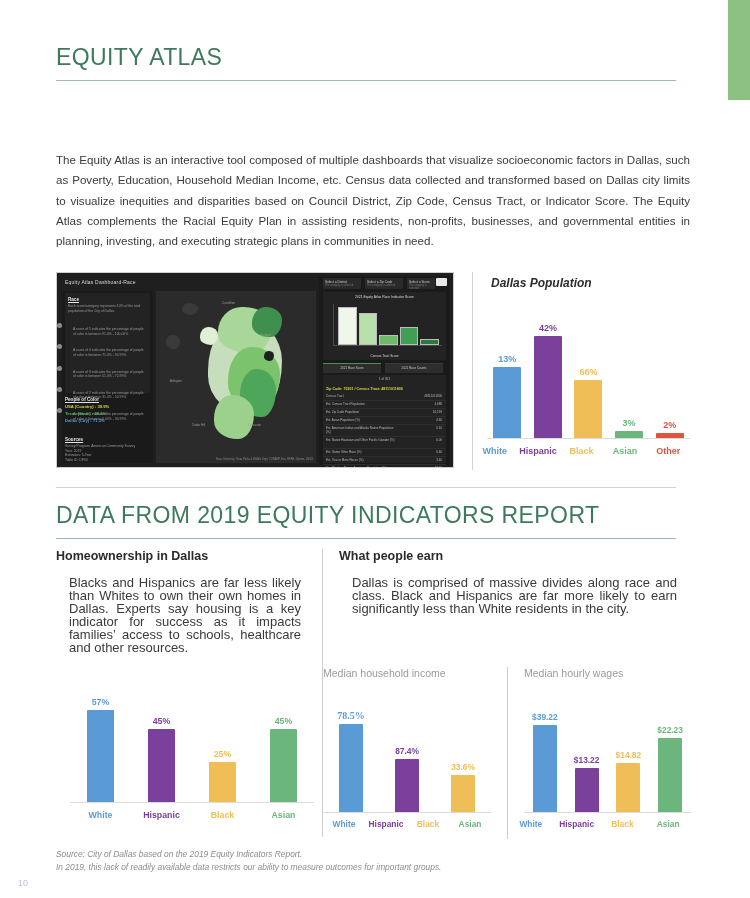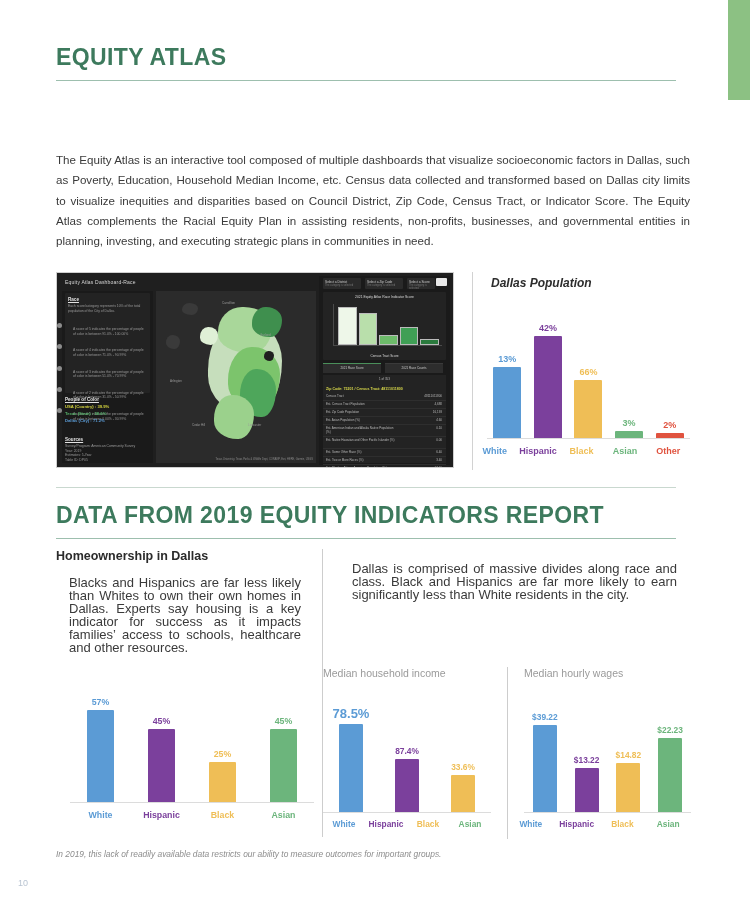--- a/index.html
+++ b/index.html
@@ -37,21 +37,21 @@
   
   .section-head {
     position: absolute;
     left: 56px;
     width: 620px;
   }
   .section-head .title {
     font-size: 23px;
     color: #3d7a5d;
     letter-spacing: 0.4px;
-    font-weight: 700;
+    font-weight: 400;
     white-space: nowrap;
   }
   .section-head .rule {
     margin-top: 9px;
     height: 1px;
     background: #9dbfae;
   }
   .section-head.with-top-rule .rule-top {
     height: 1px;
     background: #c9d8cf;
@@ -522,30 +522,31 @@
         <div class="xlabels mini-x" id="ho-x" style="margin-top:7px;">
             <div style="width: 45px; font-size: 8.8px; color: rgb(91, 155, 213);">White</div>
             <div style="width: 45px; font-size: 8.8px; color: rgb(123, 64, 156);">Hispanic</div>
             <div style="width: 45px; font-size: 8.8px; color: rgb(239, 190, 86);">Black</div>
             <div style="width: 45px; font-size: 8.8px; color: rgb(108, 181, 124);">Asian</div>
           </div>
       </div>
     </div>
 
     <div class="col-right">
+      <div class="col-h">What people earn</div>
       <p class="col-p">Dallas is comprised of massive divides along race and class. Black and Hispanics are far more likely to earn significantly less than White residents in the city.</p>
 
       <div class="minicharts">
         <div class="minichart">
           <div class="subh" style="margin-top:0;">Median household income</div>
           <div class="chart" style="height:118px;margin-top:16px;">
             <div class="axis"></div>
             <div class="bars" id="inc-bars">
                 <div class="barcol" style="width: 42px;">
-                  <div class="barval" style="font-size: 13px; color: rgb(91, 155, 213);">78.5%</div>
+                  <div class="barval" style="font-size: 10px; color: rgb(91, 155, 213); font-family: Liberation Serif, serif;">78.5%</div>
                   <div class="bar" style="width: 24px; height: 87.6279px; background: rgb(91, 155, 213);"></div>
                 </div>
                 <div class="barcol" style="width: 42px;">
                   <div class="barval" style="font-size: 8.4px; color: rgb(123, 64, 156);">87.4%</div>
                   <div class="bar" style="width: 24px; height: 53.0233px; background: rgb(123, 64, 156);"></div>
                 </div>
                 <div class="barcol" style="width: 42px;">
                   <div class="barval" style="font-size: 8.4px; color: rgb(239, 190, 86);">33.6%</div>
                   <div class="bar" style="width: 24px; height: 37.507px; background: rgb(239, 190, 86);"></div>
                 </div>
@@ -587,17 +588,18 @@
               <div style="width: 42px; font-size: 8.4px; color: rgb(123, 64, 156);">Hispanic</div>
               <div style="width: 42px; font-size: 8.4px; color: rgb(239, 190, 86);">Black</div>
               <div style="width: 42px; font-size: 8.4px; color: rgb(108, 181, 124);">Asian</div>
             </div>
         </div>
       </div>
     </div>
   </div>
 
   <div class="footnote">
+    <div>Source:  City of Dallas based on the 2019 Equity Indicators Report.</div>
     <div>In 2019, this lack of readily available data restricts our ability to measure outcomes for important groups.</div>
   </div>
 
   <div class="pagenum">10</div>
 </div>
 
 </body></html>

